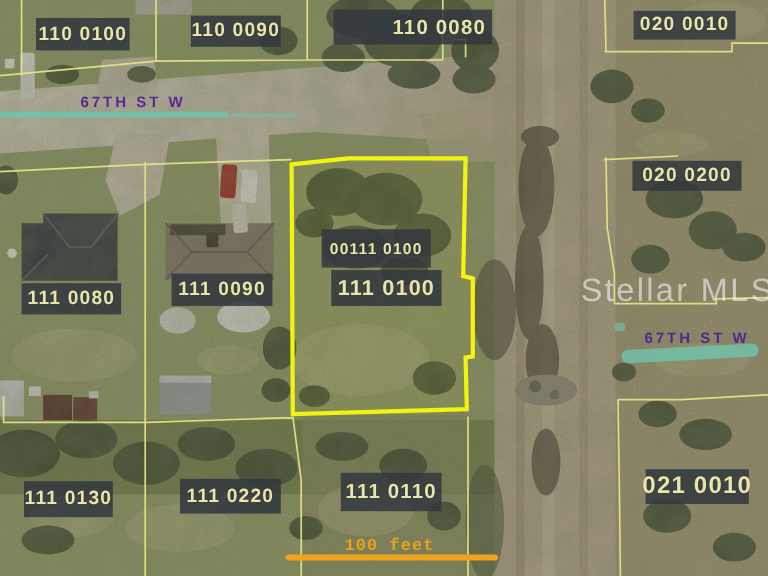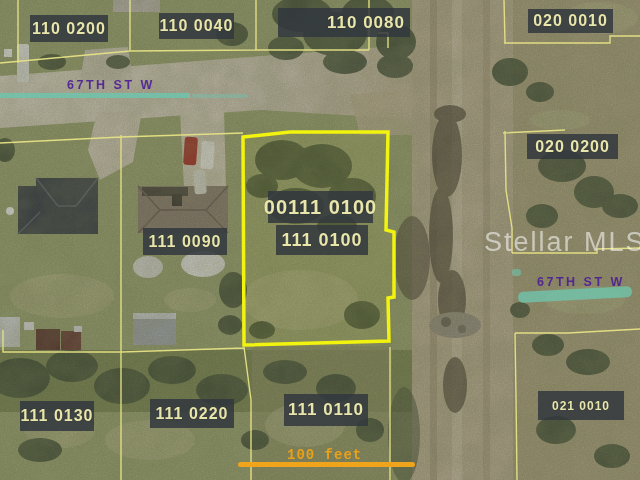--- a/index.html
+++ b/index.html
@@ -207,32 +207,33 @@
       <path d="M18,0 V63 M0,63 L130,51 M130,0 V51 M130,51 L256,50 L369,50 M256,0 V50 M369,0 V50 M378,33 H388 V48"></path>
       <path d="M0,143 L121,137 L243,133 M121,135 V480 M3,330 V352 H122 L244,348 M244,347 L251,400 V480 M390,347 V480"></path>
       <path d="M504,0 L505,43 M504,43 L610,43 L610,36 L640,36 M505,131 L506,190 L512,228 L512,253 M503,133 L565,130 M512,253 L597,253 L597,249 L640,248 M515,333 L568,333 L640,329 M515,333 L516,397 L517,480"></path>
     </g>
 
     <path d="M243,137 L290,132 L388,132 L386,230 L394,232 L394,297 L388,298 L389,341 L244,345 Z" stroke="#f3f406" stroke-width="3.5" fill="rgba(243,244,6,0.04)"></path>
   </svg>
 
   <div class="layer">
 
-    <div class="plabel" style="left:30px;top:15px;width:78px;height:27px;font-size:16px;">110 0200</div>
-    <div class="plabel" style="left:159px;top:13px;width:75px;height:26px;font-size:16px;">110 0040</div>
+    <div class="plabel" style="left:30px;top:15px;width:78px;height:27px;font-size:16px;">110 0100</div>
+    <div class="plabel" style="left:159px;top:13px;width:75px;height:26px;font-size:16px;">110 0090</div>
     <div class="plabel" style="left:278px;top:8px;width:88px;height:29px;font-size:17px;padding-left:44px;">110 0080</div>
     <div class="plabel" style="left:528px;top:9px;width:85px;height:24px;font-size:16px;">020 0010</div>
     <div class="plabel" style="left:527px;top:134px;width:91px;height:25px;font-size:16px;">020 0200</div>
+    <div class="plabel" style="left:18px;top:236px;width:83px;height:26px;font-size:16px;">111 0080</div>
     <div class="plabel" style="left:143px;top:228px;width:84px;height:27px;font-size:16px;">111 0090</div>
-    <div class="plabel" style="left:268px;top:191px;width:105px;height:32px;font-size:20px;">00111 0100</div>
+    <div class="plabel" style="left:268px;top:191px;width:91px;height:32px;font-size:13px;">00111 0100</div>
     <div class="plabel" style="left:276px;top:225px;width:92px;height:30px;font-size:18px;">111 0100</div>
     <div class="plabel" style="left:20px;top:401px;width:74px;height:30px;font-size:16px;">111 0130</div>
     <div class="plabel" style="left:150px;top:399px;width:84px;height:29px;font-size:16px;">111 0220</div>
     <div class="plabel" style="left:284px;top:394px;width:84px;height:32px;font-size:17px;">111 0110</div>
-    <div class="plabel" style="left:538px;top:391px;width:86px;height:29px;font-size:12px;">021 0010</div>
+    <div class="plabel" style="left:538px;top:391px;width:86px;height:29px;font-size:20px;">021 0010</div>
 
     <div class="street" style="left:67px;top:78px;">67TH ST W</div>
     <div class="street-line" style="left:0px;top:93px;width:190px;height:5px;opacity:.85;"></div>
     <div class="street-line" style="left:192px;top:94px;width:55px;height:4px;opacity:.45;"></div>
 
     <div class="street" style="left:537px;top:275px;">67TH ST W</div>
     <div class="street-line" style="left:518px;top:289px;width:114px;height:11px;opacity:.8;border-radius:5px;transform:rotate(-3deg);"></div>
     <div class="street-line" style="left:512px;top:269px;width:9px;height:7px;opacity:.6;border-radius:3px;"></div>
 
     <div class="watermark" style="left:484px;top:227px;">Stellar MLS</div>

